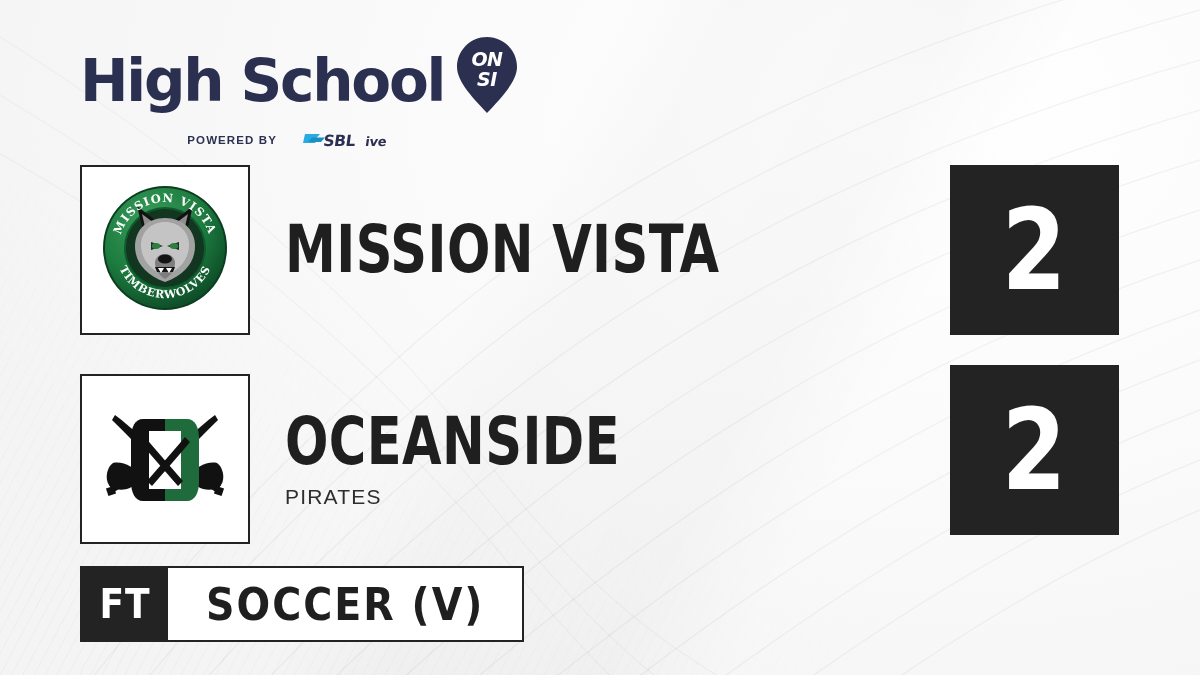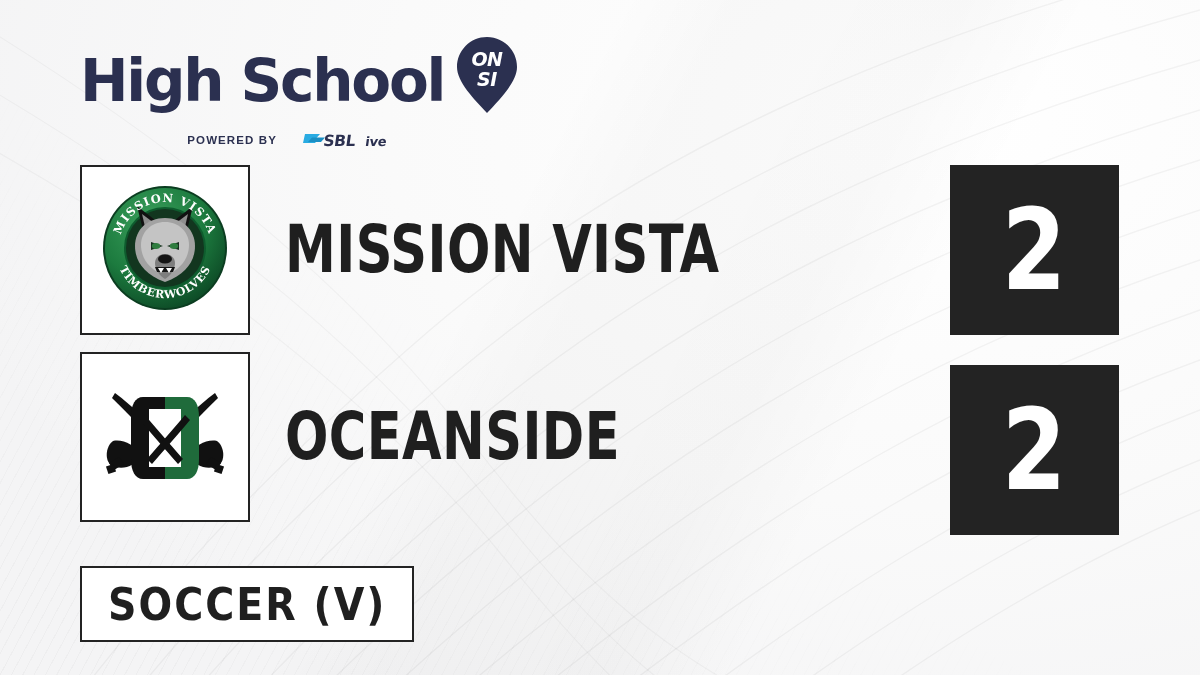--- a/index.html
+++ b/index.html
@@ -58,21 +58,21 @@
   }
   .powered-label {
     font-size:11.5px; font-weight:700; letter-spacing:1.1px;
     color:#2b3050;
   }
   .sblive { display:flex; align-items:center; gap:3px; }
 
   
   .row { position:absolute; left:80px; display:flex; align-items:center; }
   .row-a { top:165px; }
-  .row-b { top:352px; }
+  .row-b { top:374px; }
 
   .logo-tile {
     width:170px; height:170px;
     background:#ffffff;
     border:2px solid #232323;
     display:flex; align-items:center; justify-content:center;
     flex:none;
   }
   .team-block { margin-left:35px; }
   .team-name {
@@ -121,21 +121,21 @@
   .status-tag {
     background:#232323; color:#ffffff;
     width:86px; display:flex; align-items:center; justify-content:center;
     font-family:"DejaVu Sans Condensed","Liberation Sans Narrow","Liberation Sans", sans-serif;
     font-weight:700; font-size:40px; letter-spacing:1px;
     transform:none;
   }
   .status-text {
     background:#ffffff; color:#1f1f1f;
     display:flex; align-items:center;
-    padding:0 26px;
+    padding:0 38px;
     font-family:"DejaVu Sans Condensed","Liberation Sans Narrow","Liberation Sans", sans-serif;
     font-weight:700; font-size:44px; letter-spacing:2px;
   }
 </style>
 </head>
 <body>
 
 <div id="stage">
 
   <div class="bg-layer bg-base"></div>
@@ -264,27 +264,29 @@
 
           <g fill="#111111">
             <path d="M44 40 C54 52 68 68 82 84 L77 89 C63 73 49 57 39 45 Z"></path>
             <path d="M84 40 C74 52 60 68 46 84 L51 89 C65 73 79 57 89 45 Z"></path>
           </g>
         </svg>
       </span>
     </div>
     <div class="team-block">
       <div class="team-name">OCEANSIDE</div>
+      <div class="team-mascot">PIRATES</div>
     </div>
   </div>
 
   <div class="score-box score-a">
     <span class="score-val">2</span>
   </div>
   <div class="score-box score-b">
     <span class="score-val">2</span>
   </div>
 
   <div class="statusbar">
+    <div class="status-tag">FT</div>
     <div class="status-text">SOCCER (V)</div>
   </div>
 
 </div>
 
 </body></html>

